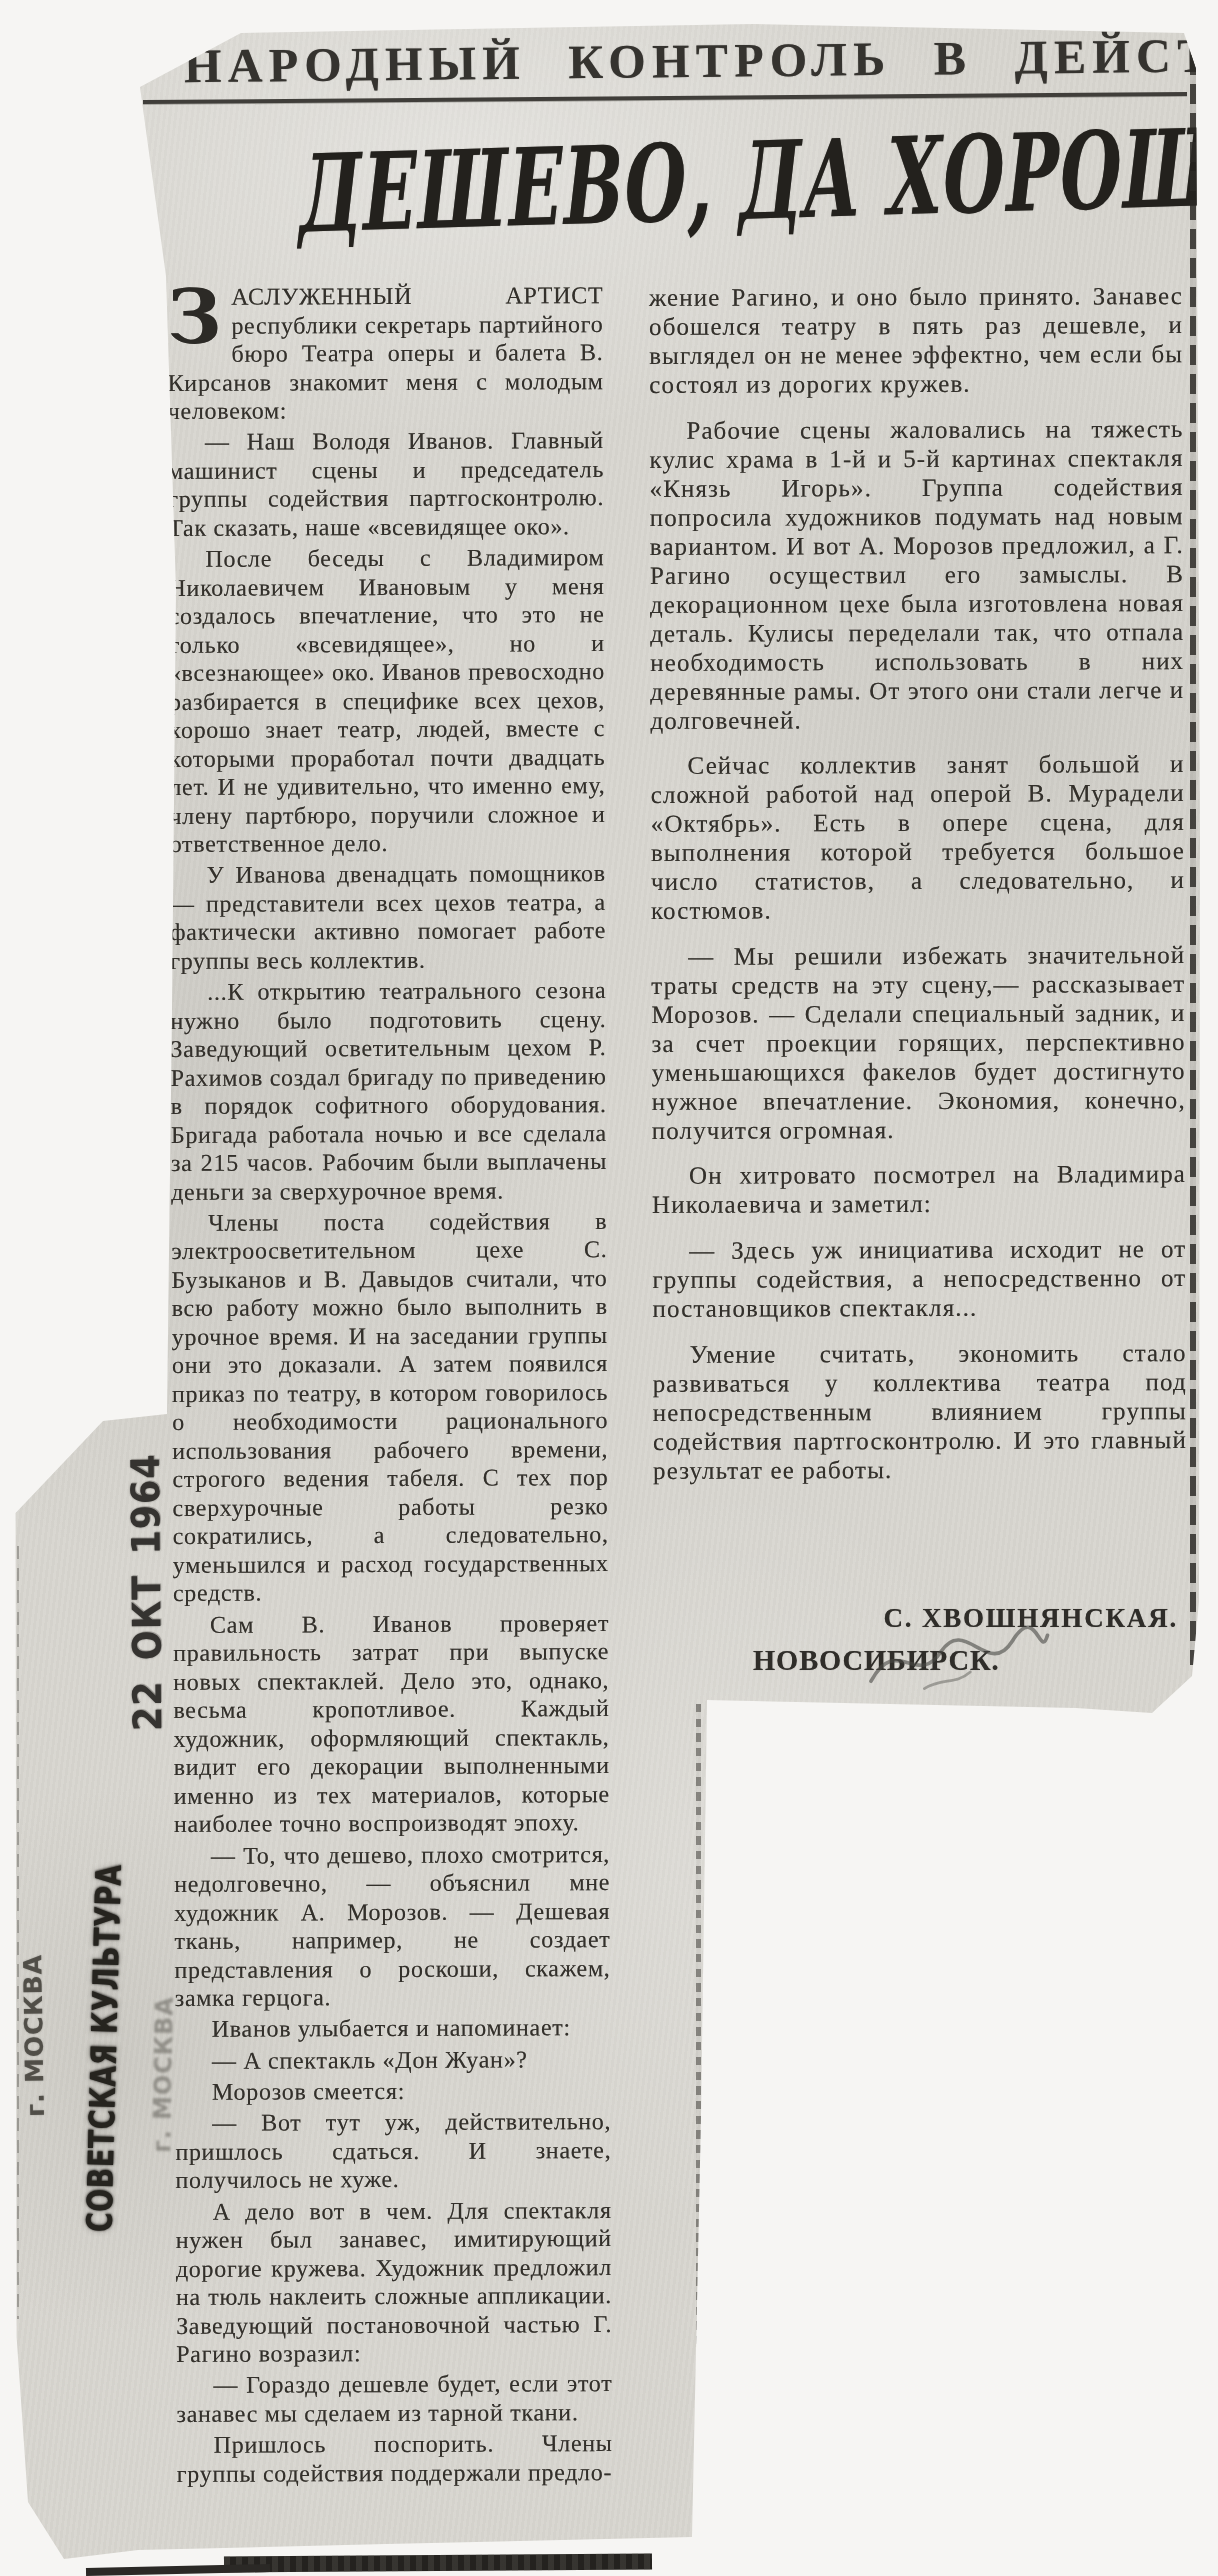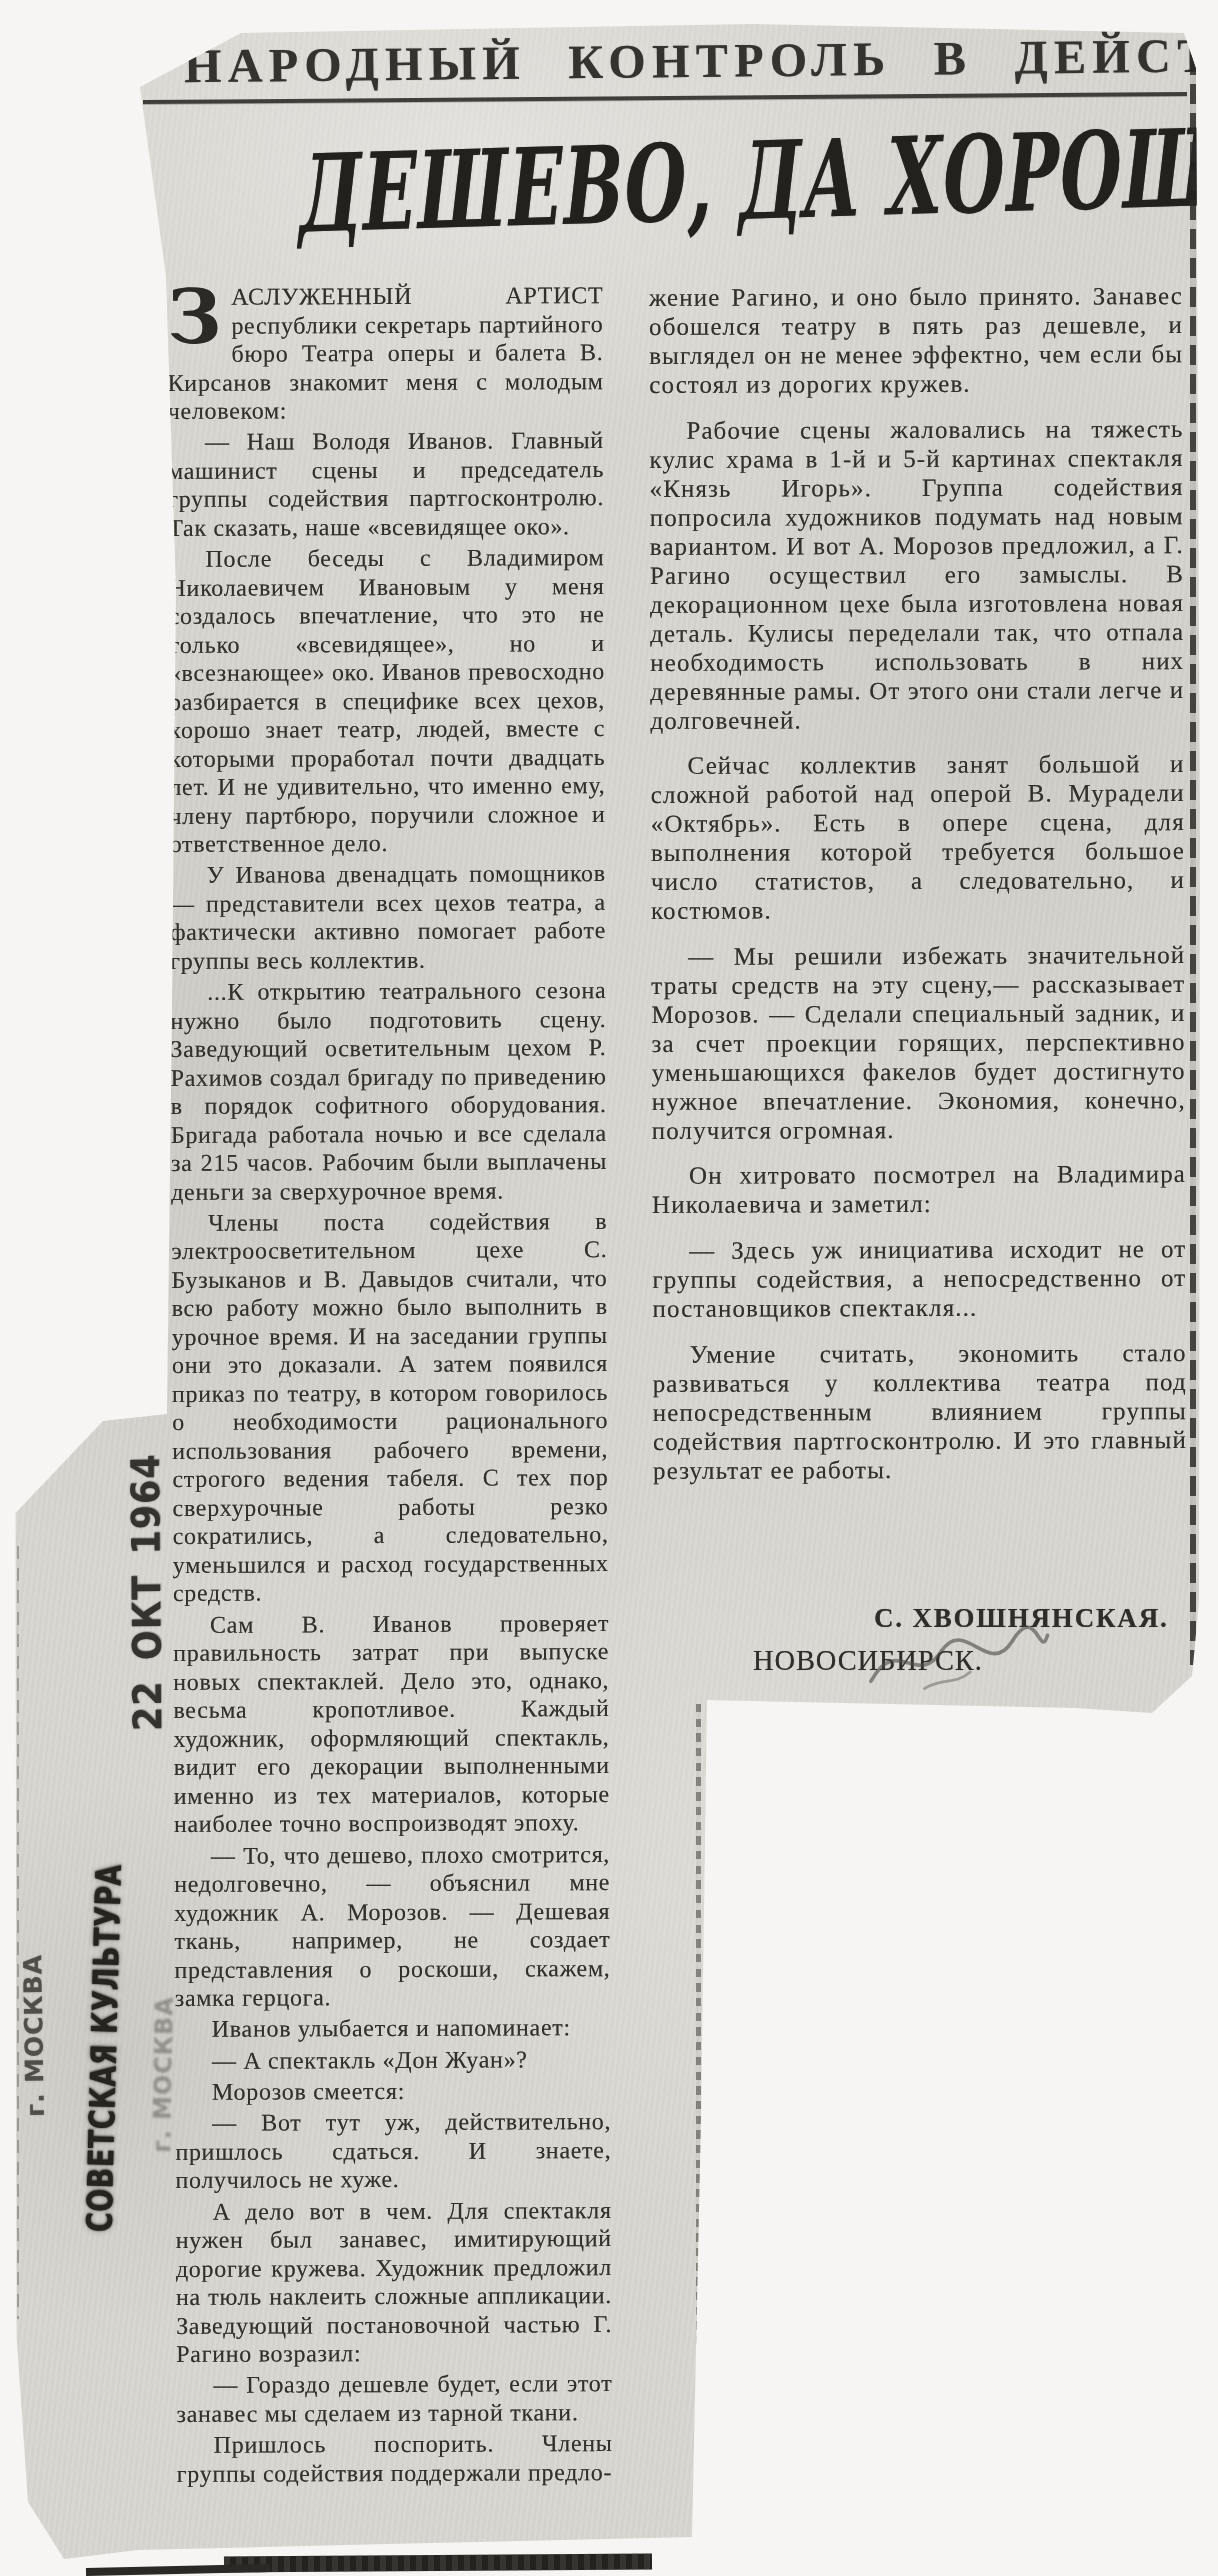--- a/index.html
+++ b/index.html
@@ -39,22 +39,22 @@
   .col-left{left:172px;width:436px;transform:rotate(-.25deg);}
   .col-right{left:651px;width:534px;font-size:25px;letter-spacing:1.1px;line-height:29px;
     transform:rotate(-.2deg);}
   .col-right p{margin-bottom:16.6px;}
   .col p.noindent{text-indent:0;}
   p.lead{text-indent:0;}
   p.lead::first-letter{float:left;font-family:"DejaVu Serif",serif;font-weight:700;
     font-size:75px;line-height:.78;margin:4.6px 9.2px 0 0;color:#2c2a26;}
   .byline{position:absolute;left:874px;top:1603px;width:304px;
     font-weight:700;font-size:27px;letter-spacing:1.8px;color:#2f2d29;white-space:nowrap;
-    text-shadow:0 0 0.7px rgba(40,38,34,.6);}
-  .dateline{position:absolute;left:753px;top:1645px;font-weight:400;font-size:28.5px;
+    text-shadow:0 0 0.7px rgba(40,38,34,.6);text-align:right;}
+  .dateline{position:absolute;left:753px;top:1645px;font-weight:700;font-size:28.5px;
     letter-spacing:0.9px;color:#2f2d29;white-space:nowrap;text-shadow:0 0 0.7px rgba(40,38,34,.6);}
   
   .edge-right{position:absolute;left:1190px;top:55px;width:5.5px;height:1610px;
     background:repeating-linear-gradient(to bottom, rgba(44,42,38,.85) 0 20px, rgba(44,42,38,.12) 20px 29px);}
   .edge-strip{position:absolute;left:696px;top:1704px;width:4.6px;height:833px;
     background:repeating-linear-gradient(to bottom, rgba(62,60,55,.55) 0 8.3px, rgba(62,60,55,.06) 8.3px 14.7px);}
   .edge-flap{position:absolute;left:16.6px;top:1546px;width:2.8px;height:773px;
     background:repeating-linear-gradient(to bottom, rgba(70,68,62,.38) 0 13px, rgba(70,68,62,.05) 13px 22px);}
   
   .stamp{position:absolute;font-family:"DejaVu Sans", sans-serif;font-weight:700;

